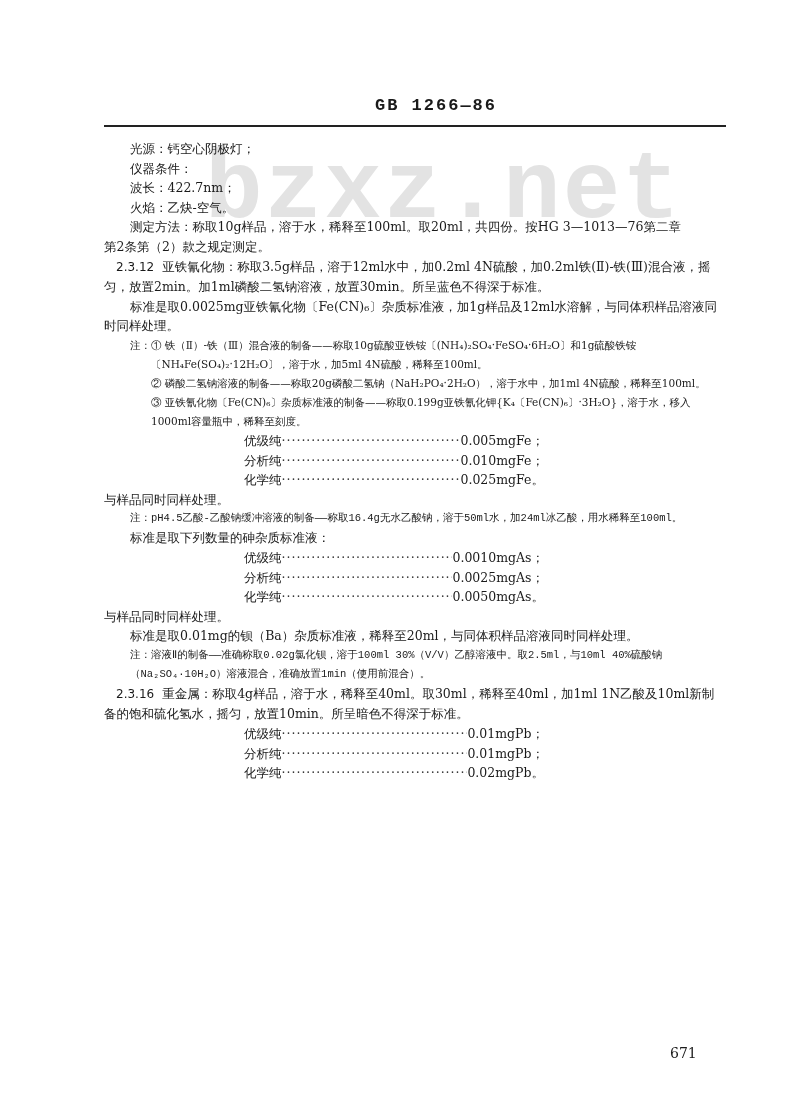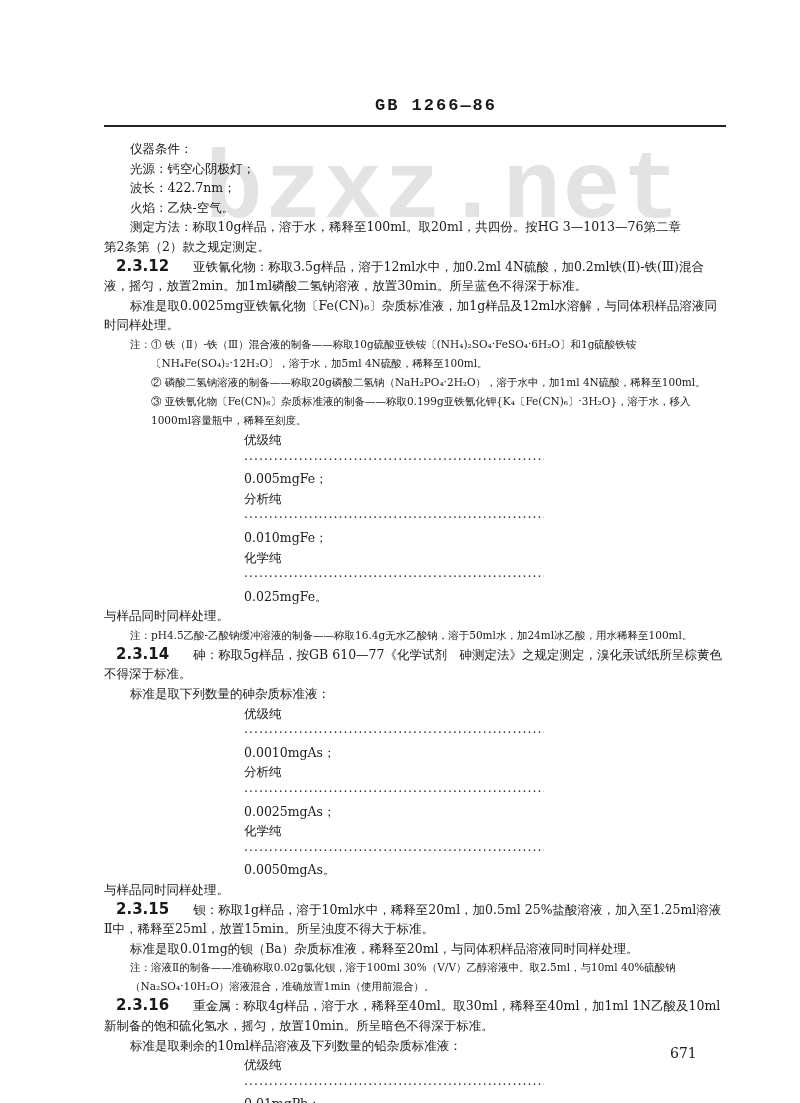--- a/index.html
+++ b/index.html
@@ -22,46 +22,46 @@
   .header-rule {
     position: absolute; left: 104px; top: 125px; width: 622px; height: 2px;
     background: #222;
   }
   .content {
     position: absolute; left: 104px; top: 139px; width: 620px; z-index: 1;
     font-size: 12.5px; line-height: 19.6px;
   }
   .p { margin: 0; }
   .ind { text-indent: 26px; }
-  .sec { font-family: "DejaVu Sans", "Liberation Sans", sans-serif; font-weight: bold; font-size: 15px; margin-left: 12px; margin-right: 24px; }
+  .sec { font-family: "DejaVu Sans", "Liberation Sans", sans-serif; font-weight: normal; font-size: 12px; margin-left: 12px; margin-right: 8px; }
   .note { font-size: 10.5px; line-height: 19px; padding-left: 26px; }
-  .note-single { font-size: 10.5px; line-height: 19px; padding-left: 26px; }
+  .note-single { font-size: 10.5px; line-height: 19px; padding-left: 26px; font-family: Liberation Mono, monospace; }
   .grade-list { padding-left: 140px; }
-  .grade-row { display: flex; width: 300px; flex-direction: column; }
+  .grade-row { display: flex; width: 300px; }
   .grade-name { white-space: nowrap; }
   .dots { flex: 1; overflow: hidden; white-space: nowrap; letter-spacing: 1px; color: #333; }
   .dots::after { content: "······································································"; }
   .grade-val { white-space: nowrap; }
   .page-number {
     position: absolute; left: 670px; top: 1045px; font-size: 14px;
   }
 </style>
 </head>
 <body>
 
 <div class="watermark">bzxz.net</div>
 
 <div class="page-header">GB 1266—86</div>
 <div class="header-rule"></div>
 
 <div class="content">
 
   <div>
+    <p class="p ind">光源：钙空心阴极灯；</p>
     <p class="p ind">仪器条件：</p>
-    <p class="p ind">光源：钙空心阴极灯；</p>
     <p class="p ind">波长：422.7nm；</p>
     <p class="p ind">火焰：乙炔-空气。</p>
     <p class="p ind">测定方法：称取10g样品，溶于水，稀释至100ml。取20ml，共四份。按HG 3—1013—76第二章</p>
     <p class="p">第2条第（2）款之规定测定。</p>
   </div>
 
   <div>
     <p class="p"><span class="sec">2.3.12</span><span>亚铁氰化物：称取3.5g样品，溶于12ml水中，加0.2ml 4N硫酸，加0.2ml铁(Ⅱ)-铁(Ⅲ)混合液，摇匀，放置2min。加1ml磷酸二氢钠溶液，放置30min。所呈蓝色不得深于标准。</span></p>
     <p class="p ind">标准是取0.0025mg亚铁氰化物〔Fe(CN)₆〕杂质标准液，加1g样品及12ml水溶解，与同体积样品溶液同时同样处理。</p>
     <div class="note">
@@ -92,21 +92,20 @@
           <span class="grade-name">化学纯</span>
           <span class="dots"></span>
           <span class="grade-val">0.025mgFe。</span>
         </div>
     </div>
     <p class="p">与样品同时同样处理。</p>
     <p class="p note-single">注：pH4.5乙酸-乙酸钠缓冲溶液的制备——称取16.4g无水乙酸钠，溶于50ml水，加24ml冰乙酸，用水稀释至100ml。</p>
   </div>
 
   <div>
-    <p class="p"><span class="sec">2.3.14</span><span>砷：称取5g样品，按GB 610—77《化学试剂　砷测定法》之规定测定，溴化汞试纸所呈棕黄色不得深于标准。</span></p>
     <p class="p ind">标准是取下列数量的砷杂质标准液：</p>
     <div class="grade-list">
       <div class="grade-row">
           <span class="grade-name">优级纯</span>
           <span class="dots"></span>
           <span class="grade-val">0.0010mgAs；</span>
         </div>
       <div class="grade-row">
           <span class="grade-name">分析纯</span>
           <span class="dots"></span>
@@ -115,28 +114,26 @@
       <div class="grade-row">
           <span class="grade-name">化学纯</span>
           <span class="dots"></span>
           <span class="grade-val">0.0050mgAs。</span>
         </div>
     </div>
     <p class="p">与样品同时同样处理。</p>
   </div>
 
   <div>
-    <p class="p"><span class="sec">2.3.15</span><span>钡：称取1g样品，溶于10ml水中，稀释至20ml，加0.5ml 25%盐酸溶液，加入至1.25ml溶液Ⅱ中，稀释至25ml，放置15min。所呈浊度不得大于标准。</span></p>
     <p class="p ind">标准是取0.01mg的钡（Ba）杂质标准液，稀释至20ml，与同体积样品溶液同时同样处理。</p>
     <p class="p note-single">注：溶液Ⅱ的制备——准确称取0.02g氯化钡，溶于100ml 30%（V/V）乙醇溶液中。取2.5ml，与10ml 40%硫酸钠（Na₂SO₄·10H₂O）溶液混合，准确放置1min（使用前混合）。</p>
   </div>
 
   <div>
     <p class="p"><span class="sec">2.3.16</span><span>重金属：称取4g样品，溶于水，稀释至40ml。取30ml，稀释至40ml，加1ml 1N乙酸及10ml新制备的饱和硫化氢水，摇匀，放置10min。所呈暗色不得深于标准。</span></p>
-    <p class="p ind">标准是取剩余的10ml样品溶液及下列数量的铅杂质标准液：</p>
     <div class="grade-list">
       <div class="grade-row">
           <span class="grade-name">优级纯</span>
           <span class="dots"></span>
           <span class="grade-val">0.01mgPb；</span>
         </div>
       <div class="grade-row">
           <span class="grade-name">分析纯</span>
           <span class="dots"></span>
           <span class="grade-val">0.01mgPb；</span>

